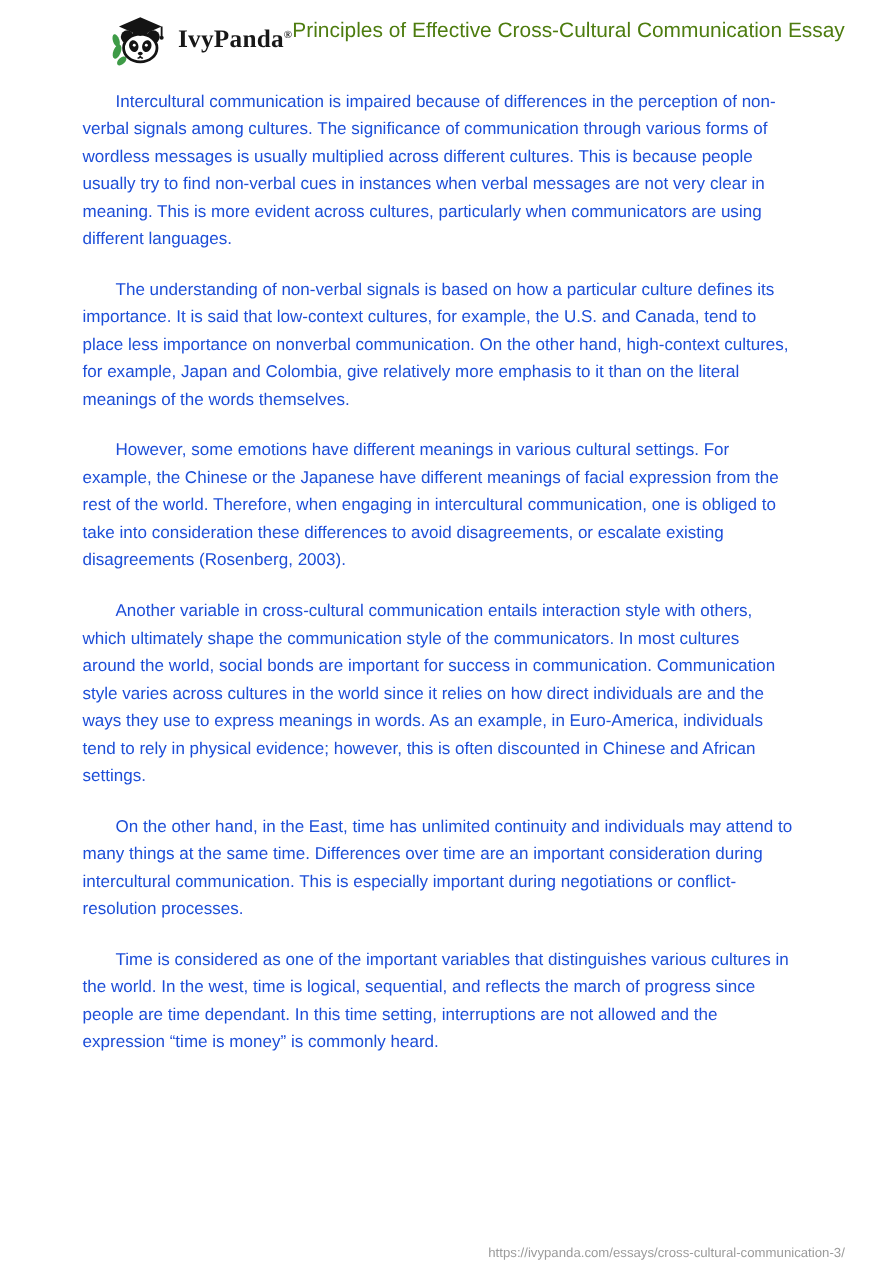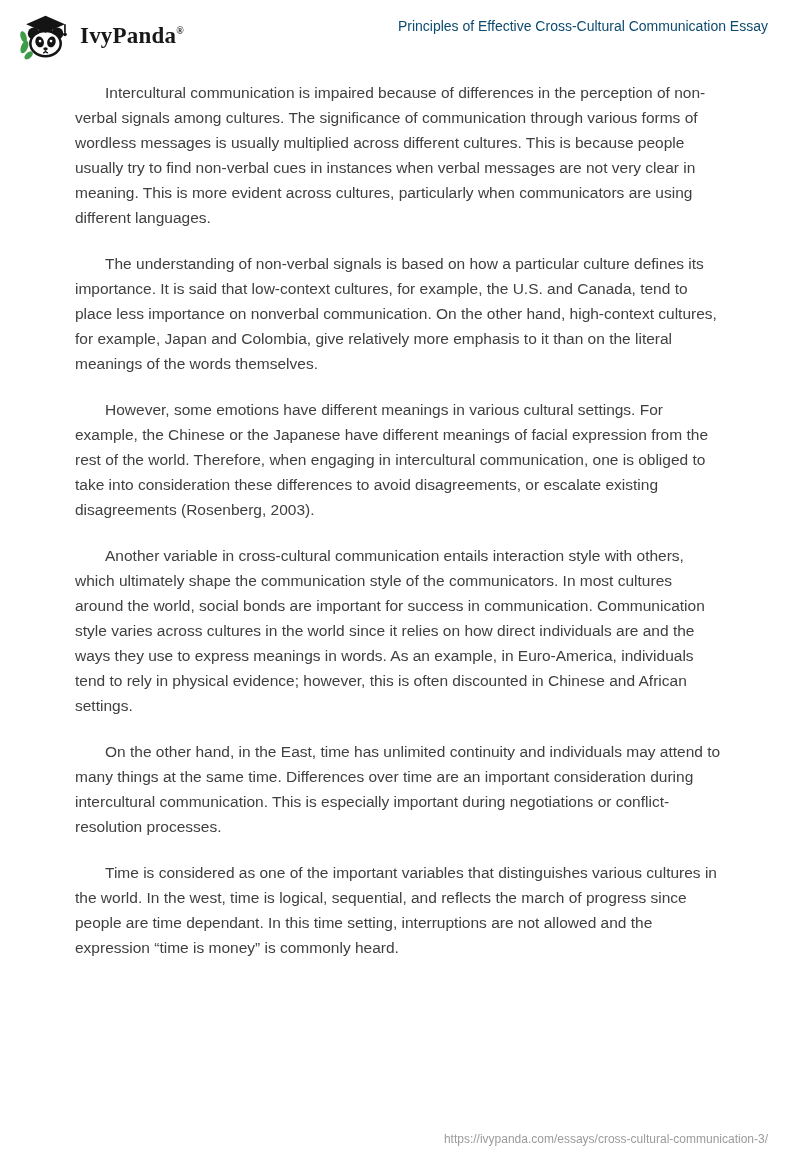--- a/index.html
+++ b/index.html
@@ -8,21 +8,21 @@
     width: 800px;
     height: 1160px;
     background: #ffffff;
     font-family: "Liberation Sans", sans-serif;
     position: relative;
     overflow: hidden;
   }
   .header {
     display: flex;
     align-items: flex-start;
-    justify-content: space-between;
+    justify-content: flex-end;
     padding: 8px 32px 0 16px;
     height: 64px;
   }
   .brand {
     display: flex;
     align-items: center;
     gap: 10px;
     cursor: pointer;
   }
   .brand-name {
@@ -31,33 +31,33 @@
     font-size: 23px;
     color: #181818;
     letter-spacing: 0.2px;
   }
   .brand-name sup {
     font-size: 10px;
     font-weight: bold;
     vertical-align: super;
   }
   .page-title {
-    color: #0c4a6e;
-    font-size: 14px;
+    color: #4d7c0f;
+    font-size: 19px;
     padding-top: 10px;
     text-align: right;
   }
   .content {
     padding: 0 78px 0 75px;
     margin-top: 8px;
   }
   .content p {
     font-size: 15.5px;
     line-height: 25px;
-    color: #404040;
+    color: #1d4ed8;
     margin: 16px 0 21px 0;
     text-indent: 30px;
   }
   .footer-url {
     position: absolute;
     right: 32px;
     bottom: 14px;
     color: #9b9b9b;
     font-size: 12px;
   }

